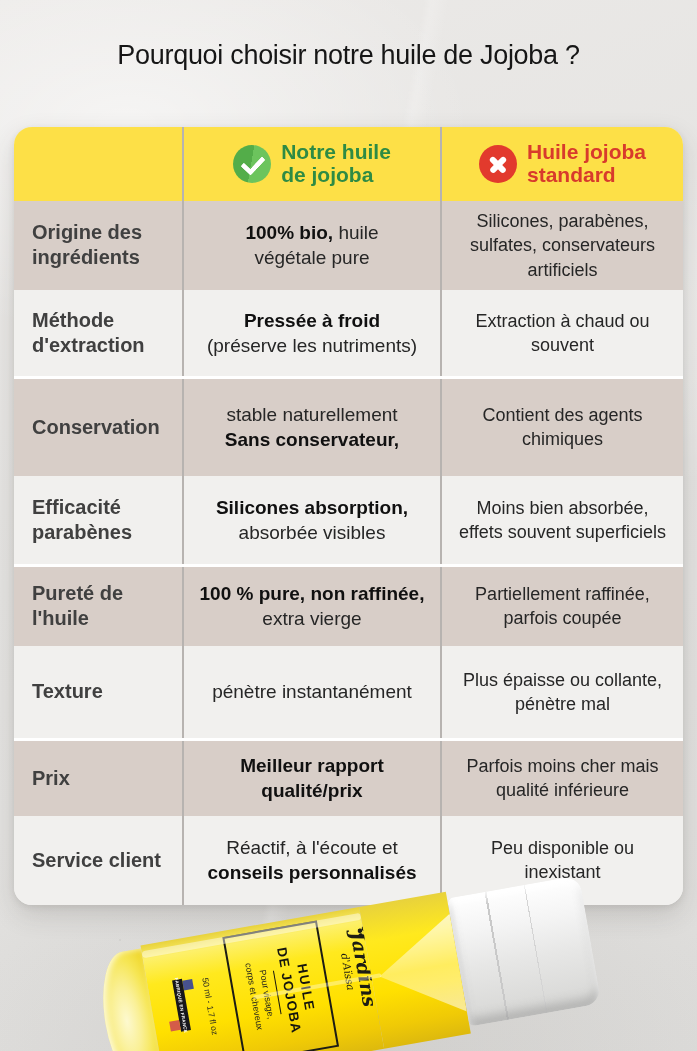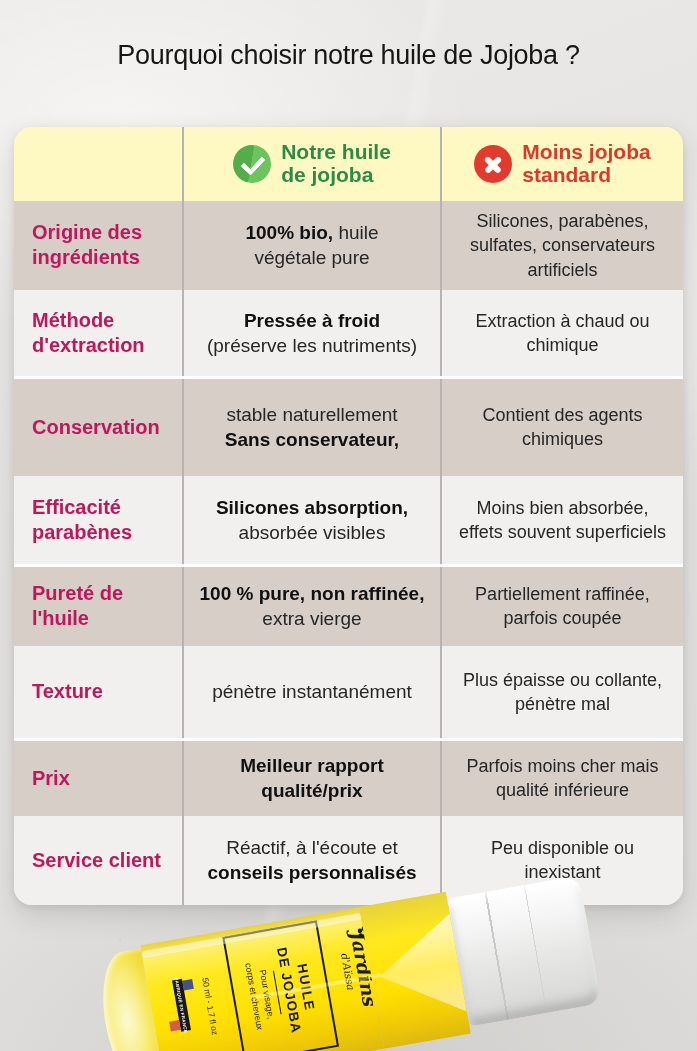--- a/index.html
+++ b/index.html
@@ -35,27 +35,27 @@
     background:#f1f0ee;
   }
   .row{ display:grid; grid-template-columns:168px 258px 243px; }
   .row.sep{ border-top:3px solid #ffffff; }
   .beige .cell{ background:#d8cec8; }
   .light .cell{ background:#f1f0ee; }
   .cell{ display:flex; flex-direction:column; justify-content:center; }
   .cell + .cell{ border-left:2px solid #b7b3b0; }
   .c1{ padding:8px 10px 8px 18px; }
   .c2,.c3{ padding:8px 12px; text-align:center; }
-  .label-txt{ color:#be185d; font-weight:700; font-size:20px; line-height:1.25; }
+  .label-txt{ color:#404040; font-weight:700; font-size:20px; line-height:1.25; }
   .line{ display:block; font-size:19px; line-height:1.32; color:#262626; }
   .b{ font-weight:700; color:#101010; }
   .std-txt{ font-size:18px; line-height:1.35; color:#262626; }
 
   
-  .hdr .cell{ background:#fef9c3; }
+  .hdr .cell{ background:#fde047; }
   .hdr-content{ display:flex; align-items:center; justify-content:center; gap:10px; }
   .hdr-lines{ text-align:left; font-size:21px; font-weight:700; line-height:1.08; }
   .hdr-ours .hdr-lines{ color:#2e8b44; }
   .hdr-std .hdr-lines{ color:#d83a2c; }
   .badge{ width:38px; height:38px; border-radius:50%; position:relative; flex:0 0 38px; }
   .check-icon{ background:linear-gradient(100deg,#53ad49 48%, #6cc45d 48%); }
   .check-icon::after{
     content:""; position:absolute; left:9px; top:11px; width:17px; height:9px;
     border-left:5px solid #fff; border-bottom:5px solid #fff; border-radius:2px;
     transform:rotate(-47deg);
@@ -160,21 +160,21 @@
         </span>
       </div>
     </div>
     <div class="cell c3 hdr-std">
       <div class="hdr-content">
         <span class="badge x-icon">
             <span class="bar a"></span>
             <span class="bar b2"></span>
           </span>
         <span class="hdr-lines">
-          <span>Moins jojoba</span><br>
+          <span>Huile jojoba</span><br>
           <span>standard</span>
         </span>
       </div>
     </div>
   </div>
 
   <div class="row beige" style="min-height:86px">
     <div class="cell c1">
         <span class="label-txt">Origine des ingrédients</span>
       </div>
@@ -189,21 +189,21 @@
 
   <div class="row light" style="min-height:86px">
     <div class="cell c1">
         <span class="label-txt">Méthode d'extraction</span>
       </div>
     <div class="cell c2">
       <span class="line"><span class="b">Pressée à froid</span><span></span></span>
       <span class="line"><span class="b"></span><span>(préserve les nutriments)</span></span>
     </div>
     <div class="cell c3">
-        <span class="std-txt">Extraction à chaud ou chimique</span>
+        <span class="std-txt">Extraction à chaud ou souvent</span>
       </div>
   </div>
 
   <div class="row beige sep" style="min-height:100px">
     <div class="cell c1">
         <span class="label-txt">Conservation</span>
       </div>
     <div class="cell c2">
       <span class="line"><span class="b"></span><span>stable naturellement</span></span>
       <span class="line"><span class="b">Sans conservateur,</span><span></span></span>

